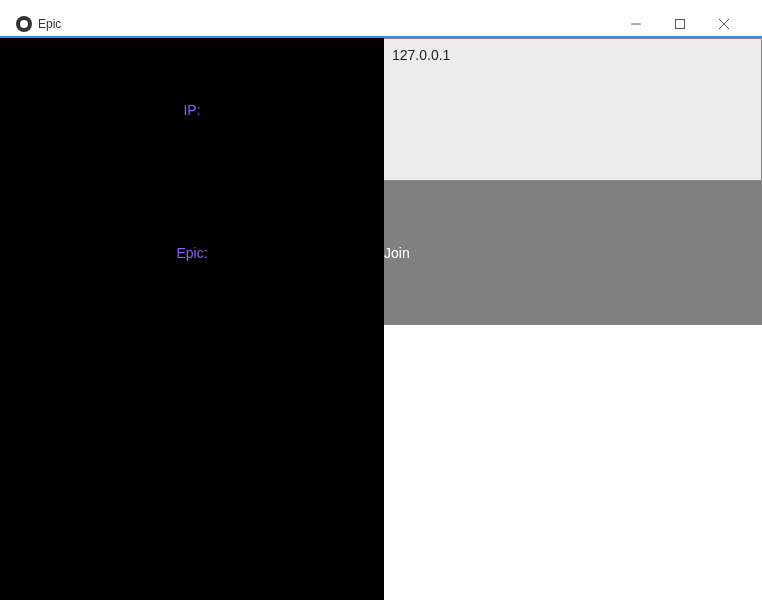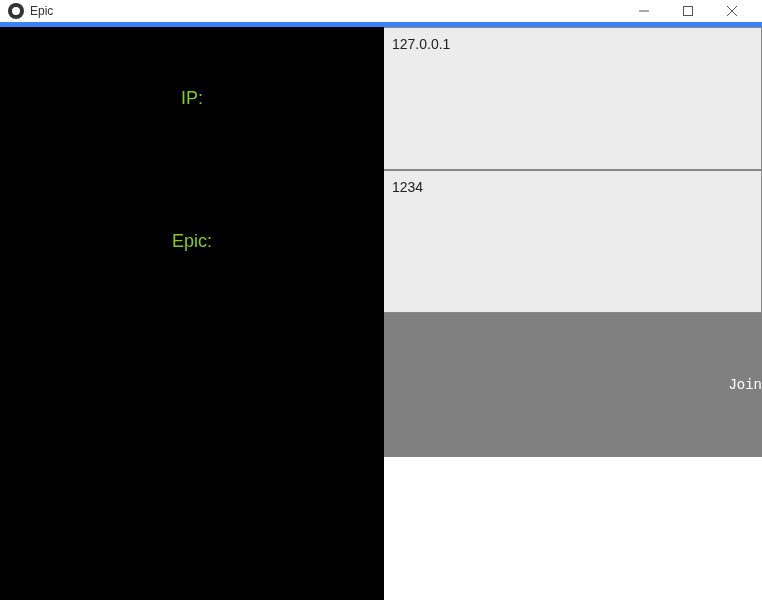--- a/index.html
+++ b/index.html
@@ -12,22 +12,23 @@
       height: 600px;
       font-family: Arial, sans-serif;
       background: #fff;
       overflow: hidden;
     }
     .titlebar {
       height: 27px;
       background: #fff;
       display: flex;
       align-items: center;
-      padding: 0 8px;
-      border-bottom: 5px solid #3b82f6;
+      padding: 0 16px;
+      border-bottom: 2px solid #3b82f6;
+      margin-top: 11px;
     }
     .titlebar-icon {
       width: 16px;
       height: 16px;
       background: #333;
       border-radius: 50%;
       margin-right: 6px;
       display: flex;
       align-items: center;
       justify-content: center;
@@ -71,22 +72,22 @@
     .right-col {
       width: 378px;
       display: flex;
       flex-direction: column;
     }
     .label-cell {
       height: 143px;
       display: flex;
       align-items: center;
       justify-content: center;
-      color: #84cc16;
-      font-size: 18px;
+      color: #8b5cf6;
+      font-size: 14px;
     }
     .empty-cell {
       height: 143px;
       background: #000;
     }
     .input-cell {
       height: 143px;
       background: #ececec;
       border: 1px solid #888;
       border-left: none;
@@ -98,25 +99,24 @@
     .input-cell .value {
       position: absolute;
       top: 8px;
       left: 8px;
     }
     .join-cell {
       height: 144px;
       background: #808080;
       display: flex;
       align-items: center;
-      justify-content: flex-end;
+      justify-content: flex-start;
       color: #fff;
       font-size: 14px;
       cursor: pointer;
-      font-family: Liberation Mono, monospace;
     }
     .win-icon-svg {
       pointer-events: none;
     }
   </style>
 </head>
 <body>
 
 <div class="titlebar">
   <div class="titlebar-icon"></div>
@@ -144,20 +144,17 @@
 <div class="content">
   <div class="left-col">
     <div class="label-cell">IP:</div>
     <div class="label-cell">Epic:</div>
     <div class="empty-cell"></div>
   </div>
   <div class="right-col">
     <div class="input-cell">
       <span class="value">127.0.0.1</span>
     </div>
-    <div class="input-cell">
-      <span class="value">1234</span>
-    </div>
     <div class="join-cell">
       <span>Join</span>
     </div>
   </div>
 </div>
 
 </body></html>

